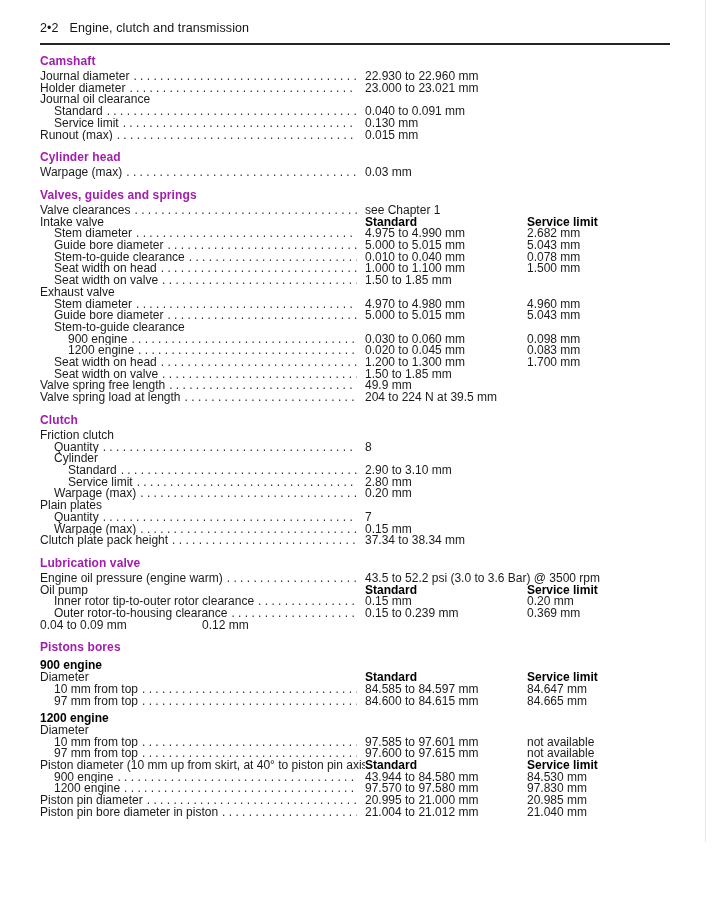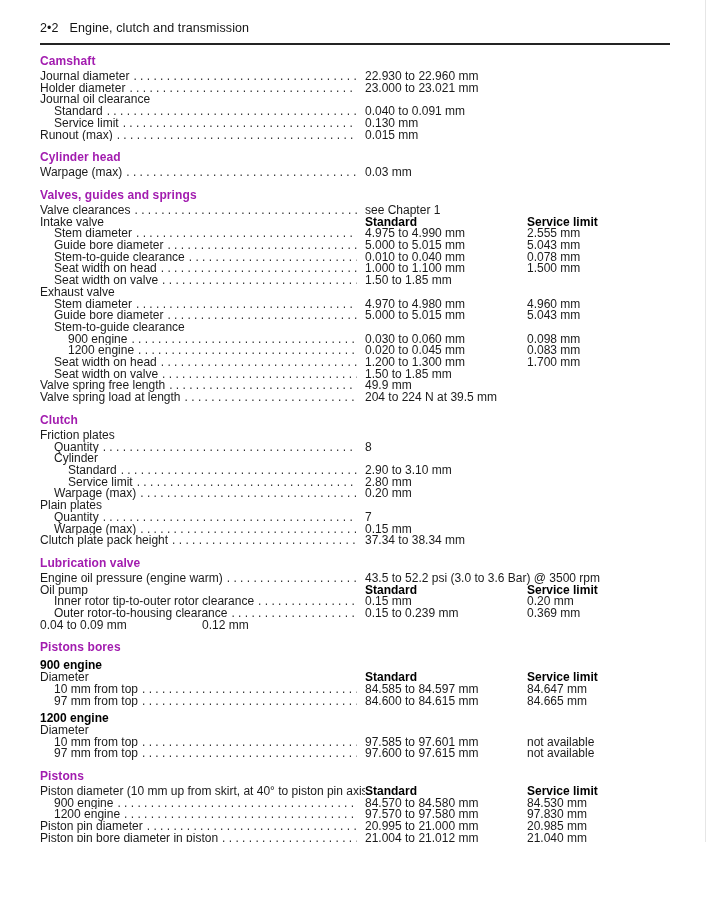--- a/index.html
+++ b/index.html
@@ -150,21 +150,21 @@
           </span>
           <span class="col c1 hdr">Standard</span>
           <span class="col c2 hdr">Service limit</span>
         </div>
         <div class="row i1">
           <span class="left">
             <span class="lbl">Stem diameter</span>
             <span class="dots"></span>
           </span>
           <span class="col c1">4.975 to 4.990 mm</span>
-          <span class="col c2">2.555 mm</span>
+          <span class="col c2">2.682 mm</span>
         </div>
         <div class="row i1">
           <span class="left">
             <span class="lbl">Guide bore diameter</span>
             <span class="dots"></span>
           </span>
           <span class="col c1">5.000 to 5.015 mm</span>
           <span class="col c2">5.043 mm</span>
         </div>
         <div class="row i1">
@@ -267,21 +267,21 @@
             <span class="dots"></span>
           </span>
           <span class="col c1">204 to 224 N at 39.5 mm</span>
           <span class="col c2"></span>
         </div>
       </section>
       <section>
         <h2 class="section-title">Clutch</h2>
         <div class="row i0">
           <span class="left">
-            <span class="lbl">Friction plates</span>
+            <span class="lbl">Friction clutch</span>
           </span>
           <span class="col c1"></span>
           <span class="col c2"></span>
         </div>
         <div class="row i1">
           <span class="left">
             <span class="lbl">Quantity</span>
             <span class="dots"></span>
           </span>
           <span class="col c1">8</span>
@@ -445,34 +445,33 @@
         <div class="row i1">
           <span class="left">
             <span class="lbl">97 mm from top</span>
             <span class="dots"></span>
           </span>
           <span class="col c1">97.600 to 97.615 mm</span>
           <span class="col c2">not available</span>
         </div>
       </section>
       <section>
-        <h2 class="section-title">Pistons</h2>
         <div class="row i0">
           <span class="left">
             <span class="lbl">Piston diameter (10 mm up from skirt, at 40° to piston pin axis)</span>
           </span>
           <span class="col c1 hdr">Standard</span>
           <span class="col c2 hdr">Service limit</span>
         </div>
         <div class="row i1">
           <span class="left">
             <span class="lbl">900 engine</span>
             <span class="dots"></span>
           </span>
-          <span class="col c1">84.570 to 84.580 mm</span>
+          <span class="col c1">43.944 to 84.580 mm</span>
           <span class="col c2">84.530 mm</span>
         </div>
         <div class="row i1">
           <span class="left">
             <span class="lbl">1200 engine</span>
             <span class="dots"></span>
           </span>
           <span class="col c1">97.570 to 97.580 mm</span>
           <span class="col c2">97.830 mm</span>
         </div>

